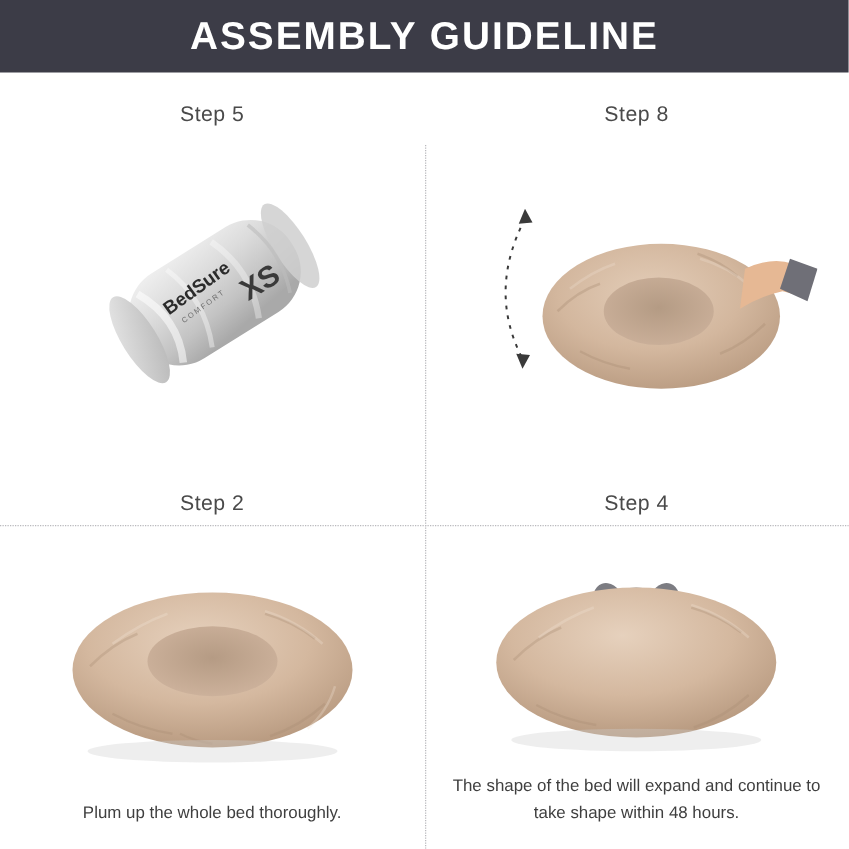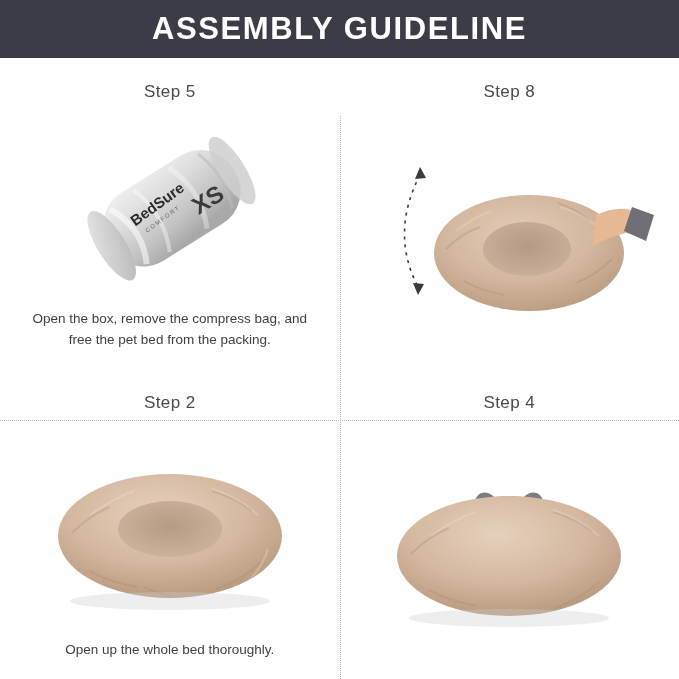--- a/index.html
+++ b/index.html
@@ -133,21 +133,20 @@
             <path d="M150 56 q16 36 0 72" stroke="#ffffff" stroke-width="5" fill="none" opacity="0.35"></path>
             <path d="M182 60 q12 32 0 64" stroke="#bdbdbd" stroke-width="3" fill="none" opacity="0.6"></path>
             <g transform="rotate(-4 120 84)">
               <text x="90" y="86" font-family="'Liberation Sans', sans-serif" font-size="15" font-weight="bold" fill="#2b2b2b">BedSure</text>
               <text x="96" y="98" font-family="'Liberation Sans', sans-serif" font-size="6" letter-spacing="1.6" fill="#6d6d6d">COMFORT</text>
             </g>
             <text x="150" y="112" font-family="'Liberation Sans', sans-serif" font-size="24" font-weight="bold" fill="#3a3a3a" transform="rotate(0 150 112)">XS</text>
           </g>
         </svg>
       </div>
-      <div class="caption">Open the box, remove the compress bag, and free the pet bed from the packing.</div>
     </div>
 
     <div class="cell">
       <div class="step-title">Step 8</div>
       <div class="art">
         <svg width="290" height="185" viewBox="0 0 290 185">
           <defs>
             <radialGradient id="bedG2" cx="45%" cy="35%" r="70%">
               <stop offset="0%" stop-color="#e3cdb8"></stop>
               <stop offset="55%" stop-color="#d3b79e"></stop>
@@ -207,21 +206,21 @@
             <path d="M150 154 q-14 -2 -26 -8"></path>
           </g>
           <g opacity="0.3" stroke="#f2e4d6" stroke-width="2" fill="none">
             <path d="M70 74 q22 -16 44 -24"></path>
             <path d="M192 48 q26 8 46 26"></path>
             <path d="M248 108 q-6 20 -22 34"></path>
           </g>
           <ellipse cx="150" cy="160" rx="100" ry="9" fill="#cfcfcf" opacity="0.35"></ellipse>
         </svg>
       </div>
-      <div class="caption">Open up the whole bed thoroughly.</div>
+      <div class="caption">Plum up the whole bed thoroughly.</div>
     </div>
 
     <div class="cell">
       <div class="step-title">Step 4</div>
       <div class="art">
         <svg width="300" height="175" viewBox="0 0 300 175">
           <defs>
             <radialGradient id="bedG4" cx="45%" cy="32%" r="72%">
               <stop offset="0%" stop-color="#e6d1bd"></stop>
               <stop offset="55%" stop-color="#d4b89f"></stop>
@@ -250,16 +249,17 @@
             <path d="M196 152 q24 -8 44 -26"></path>
             <path d="M234 76 q-18 -14 -40 -20"></path>
           </g>
           <g opacity="0.3" stroke="#f2e4d6" stroke-width="2" fill="none">
             <path d="M72 80 q22 -16 44 -24"></path>
             <path d="M194 54 q26 8 46 26"></path>
           </g>
           <ellipse cx="150" cy="162" rx="100" ry="9" fill="#cfcfcf" opacity="0.35"></ellipse>
         </svg>
       </div>
+      <div class="caption">The shape of the bed will expand and continue to take shape within 48 hours.</div>
     </div>
 
   </div>
 </div>
 
 </body></html>

